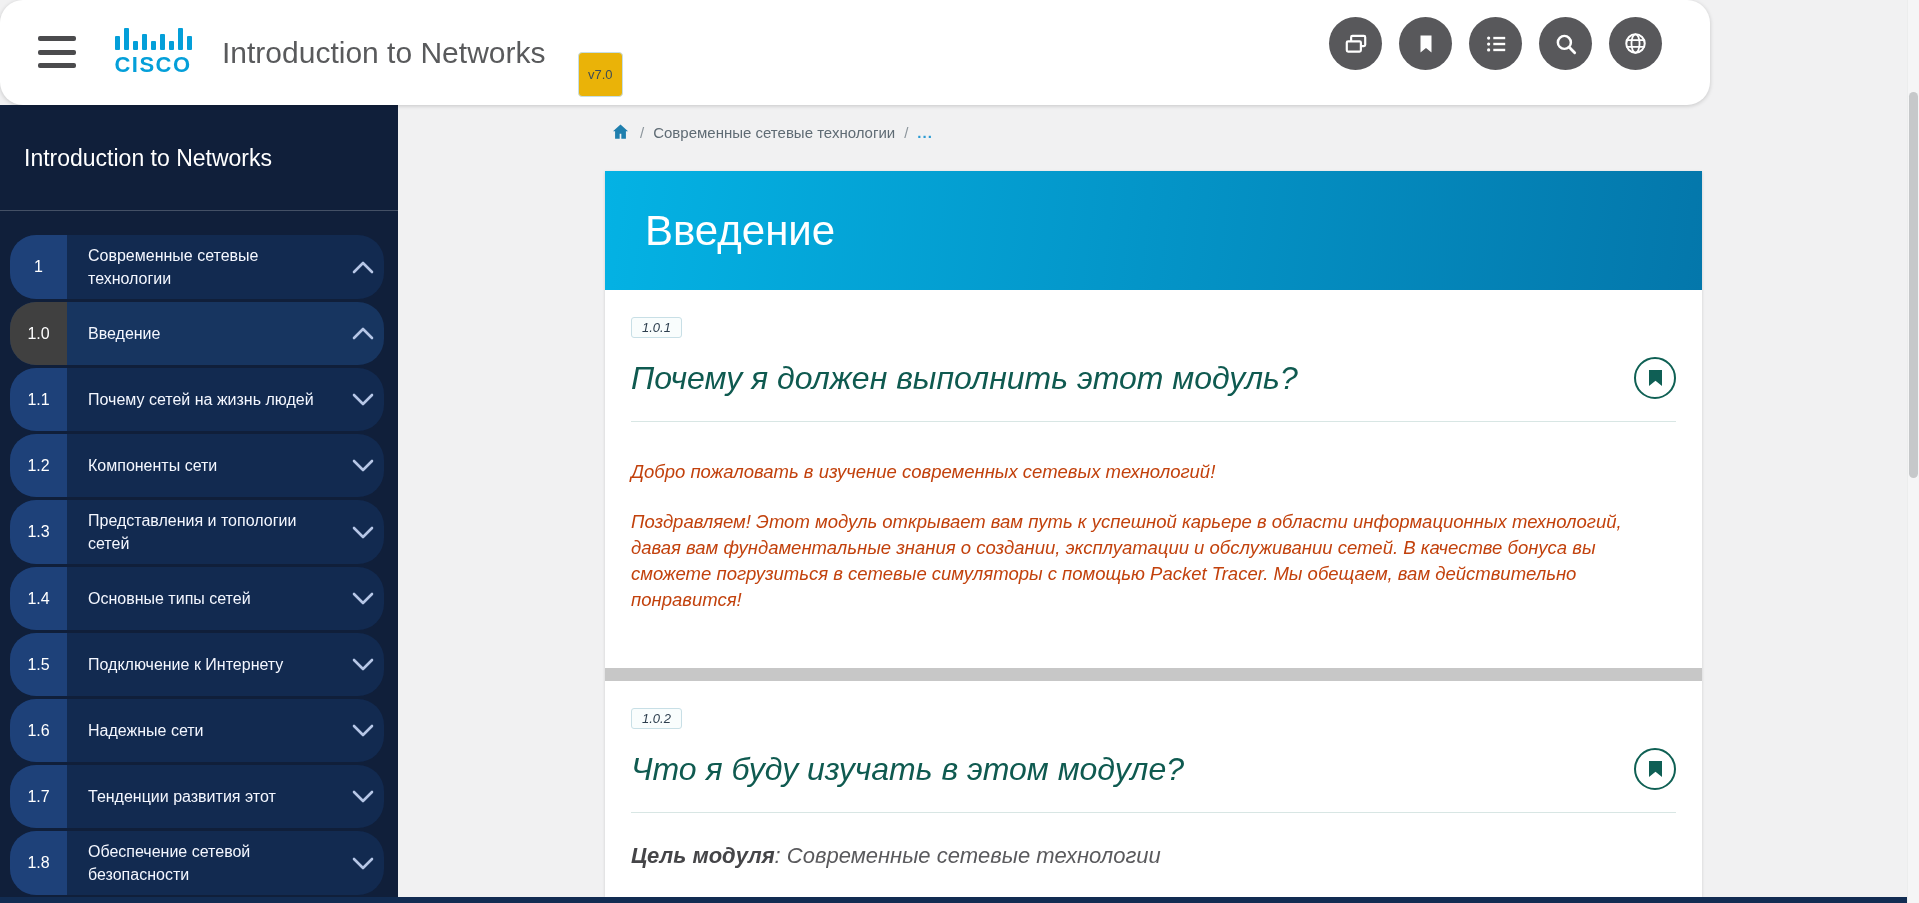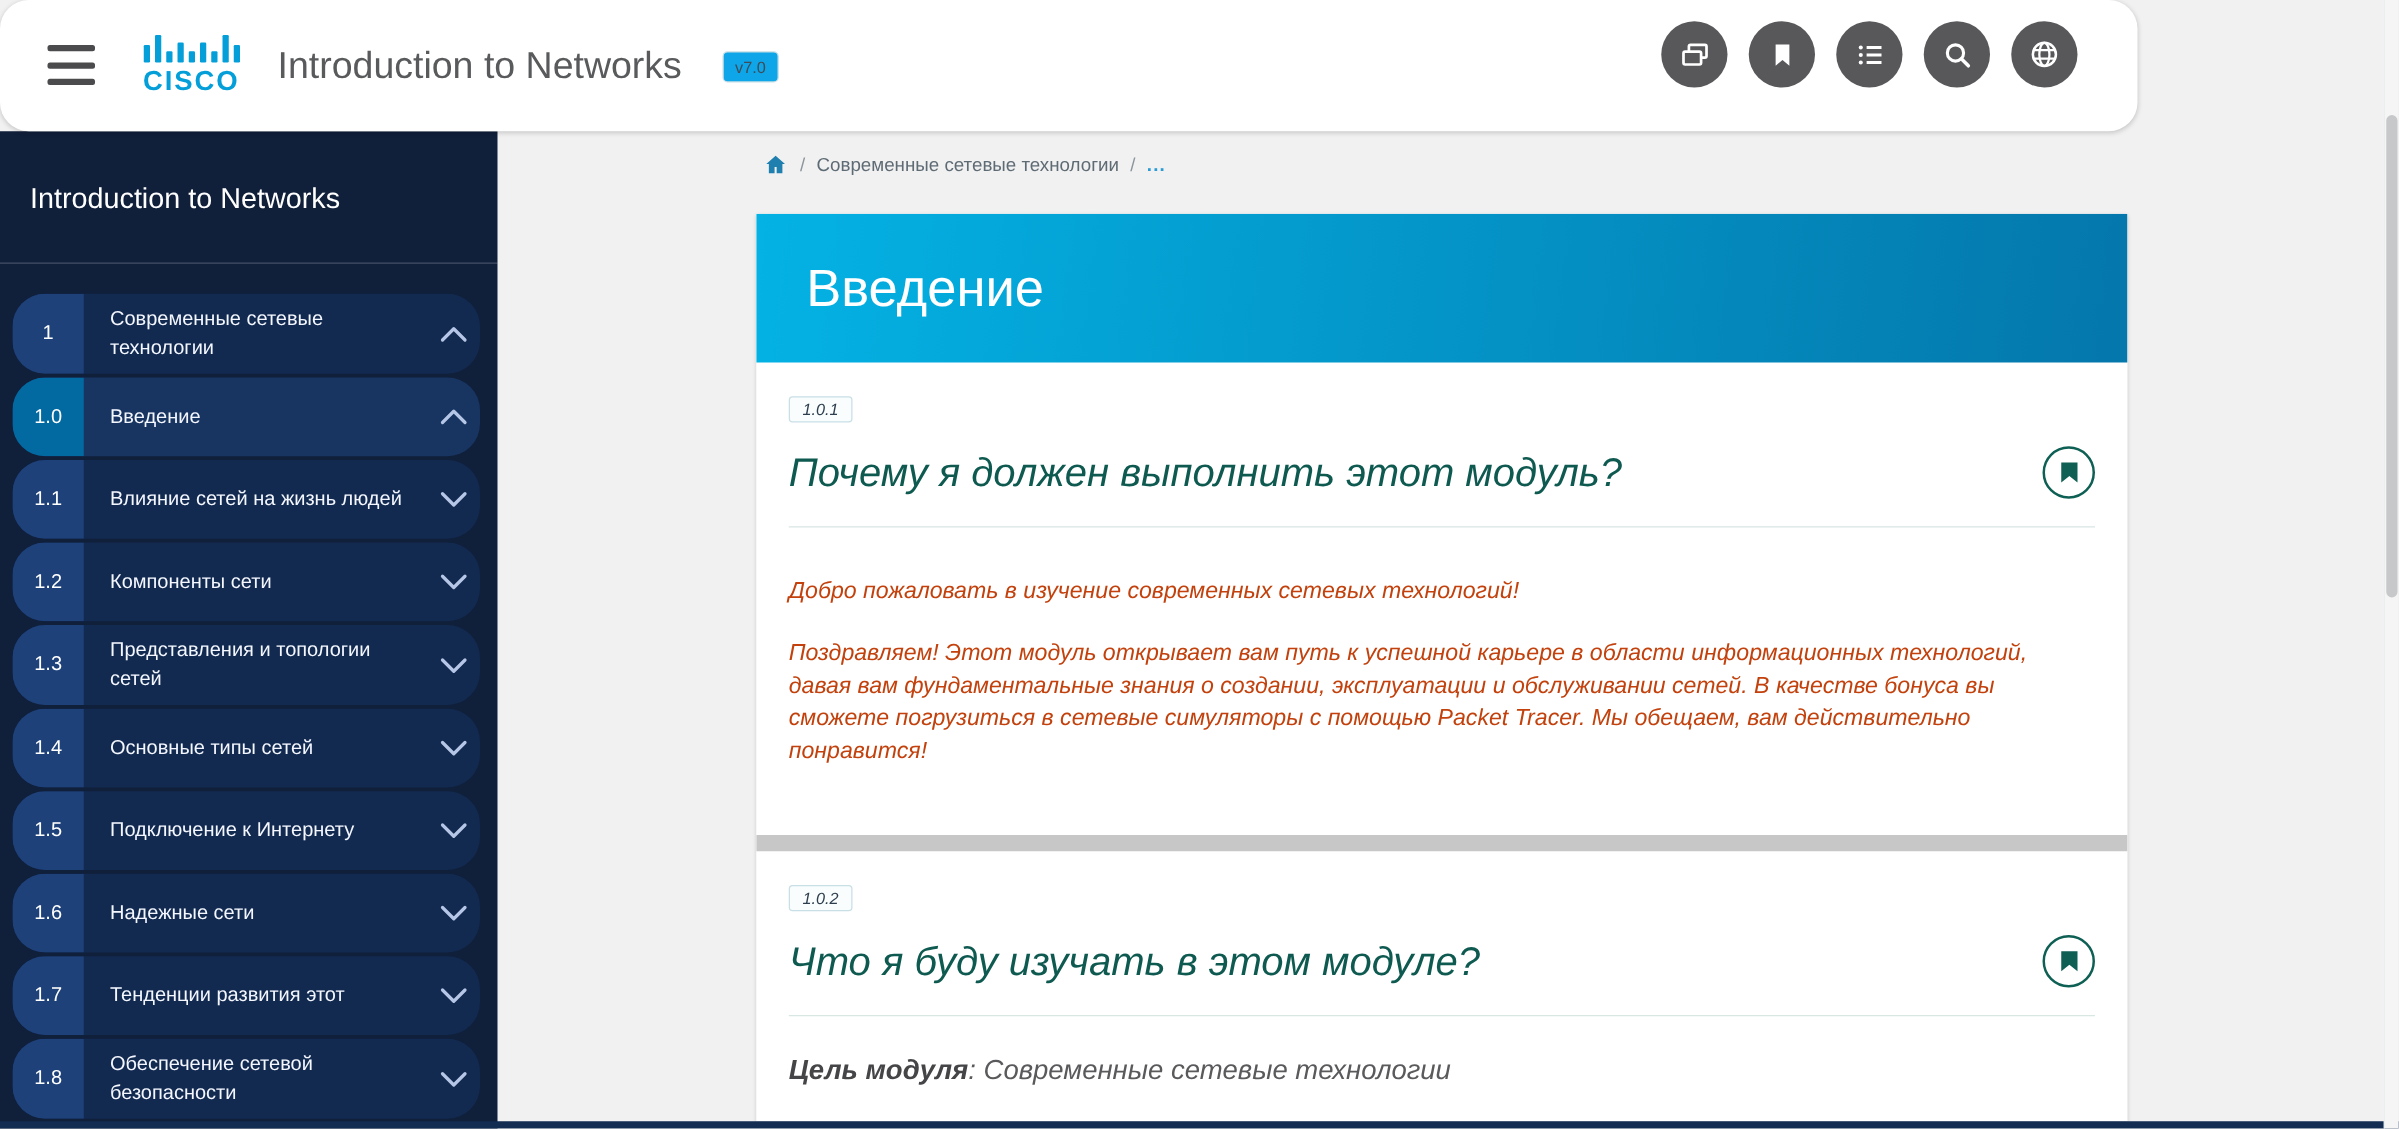--- a/index.html
+++ b/index.html
@@ -12,22 +12,22 @@
             box-shadow:0 1px 4px rgba(0,0,0,.18); z-index:30; display:flex; align-items:center;border-radius:23px; }
   .hamburger { position:absolute; left:38px; top:33px; width:40px; height:38px; display:flex;
                flex-direction:column; justify-content:space-between; padding:3px 0; cursor:pointer; }
   .hamburger span { display:block; width:38px; height:5px; background:#4b4b4d; border-radius:2px; }
   .cisco-logo { position:absolute; left:110px; top:20px; width:86px; text-align:center; }
   .cisco-logo .bars { display:flex; align-items:flex-end; justify-content:center; gap:4px; height:30px; }
   .cisco-logo .bars i { display:block; width:5px; background:#049fd9; border-radius:1px; }
   .cisco-word { font-size:22px; font-weight:bold; color:#049fd9; letter-spacing:1.5px; margin-top:2px; }
   .header-title { position:absolute; left:222px; top:0; height:105px; display:flex; align-items:center;
                   font-size:30px; font-weight:300; color:#595a5c; }
-  .version-badge { position:absolute; left:578px; top:41px; font-size:13px; color:#3e4d57;
-                   background:#0ea5e9; border:1px solid #c6dee4; border-radius:4px; padding:4px 9px; }
+  .version-badge { position:absolute; left:578px; top:52px; font-size:13px; color:#3e4d57;
+                   background:#eab308; border:1px solid #c6dee4; border-radius:4px; padding:14px 9px; }
   .header-icons { position:absolute; right:48px; top:17px; display:flex; gap:17px; }
   .hicon { width:53px; height:53px; border-radius:50%; background:#58585b; display:flex;
            align-items:center; justify-content:center; cursor:pointer; }
   .hicon svg { display:block; }
 
   
   .bottom-bar { position:absolute; left:0; bottom:0; width:1919px; height:6px; background:#122c52; z-index:40; }
 
   
   .sidebar { position:absolute; left:0; top:105px; width:398px; height:798px; background:#101f3a; z-index:10; }
@@ -35,21 +35,21 @@
   .sidebar-divider { height:1px; background:rgba(255,255,255,.22); }
   .nav-list { display:flex; flex-direction:column; gap:3px; padding:24px 14px 0 10px; }
   .nav-row { display:flex; align-items:stretch; min-height:63px; border-radius:26px; overflow:hidden;
              background:#122a50; cursor:pointer; }
   .nav-num { width:57px; flex:0 0 57px; background:#1e4179; color:#fff; font-size:16px;
              display:flex; align-items:center; justify-content:center; }
   .nav-label { flex:1; display:flex; align-items:center; color:#f4f7ff; font-size:16px;
                line-height:23px; padding:9px 6px 9px 21px; }
   .nav-chevron { width:42px; display:flex; align-items:center; justify-content:center; }
   .nav-row.active { background:#173560; }
-  .nav-row.active .nav-num { background:#0369a1; }
+  .nav-row.active .nav-num { background:#404040; }
   .chev { stroke:#b6c6e6; stroke-width:2.6; fill:none; stroke-linecap:round; stroke-linejoin:round; }
 
   
   .breadcrumb { position:absolute; left:610px; top:122px; display:flex; align-items:center; gap:9px;
                 font-size:15px; z-index:5; }
   .crumb-sep { color:#8c959c; }
   .crumb-text { color:#5f6b74; cursor:pointer; }
   .crumb-more { color:#2b9bd3; font-weight:bold; letter-spacing:1px; cursor:pointer; }
 
   .card { position:absolute; left:605px; top:171px; width:1097px; height:726px; background:#ffffff;
@@ -166,21 +166,21 @@
         <div class="nav-label">Введение</div>
         <div class="nav-chevron">
           <svg width="22" height="13" viewBox="0 0 22 13">
               <polyline class="chev" points="2,11 11,2 20,11"></polyline>
             </svg>
         </div>
       </div>
 
       <div class="nav-row">
         <div class="nav-num">1.1</div>
-        <div class="nav-label">Влияние сетей на жизнь людей</div>
+        <div class="nav-label">Почему сетей на жизнь людей</div>
         <div class="nav-chevron">
           <svg width="22" height="13" viewBox="0 0 22 13">
               <polyline class="chev" points="2,2 11,11 20,2"></polyline>
             </svg>
         </div>
       </div>
 
       <div class="nav-row">
         <div class="nav-num">1.2</div>
         <div class="nav-label">Компоненты сети</div>

